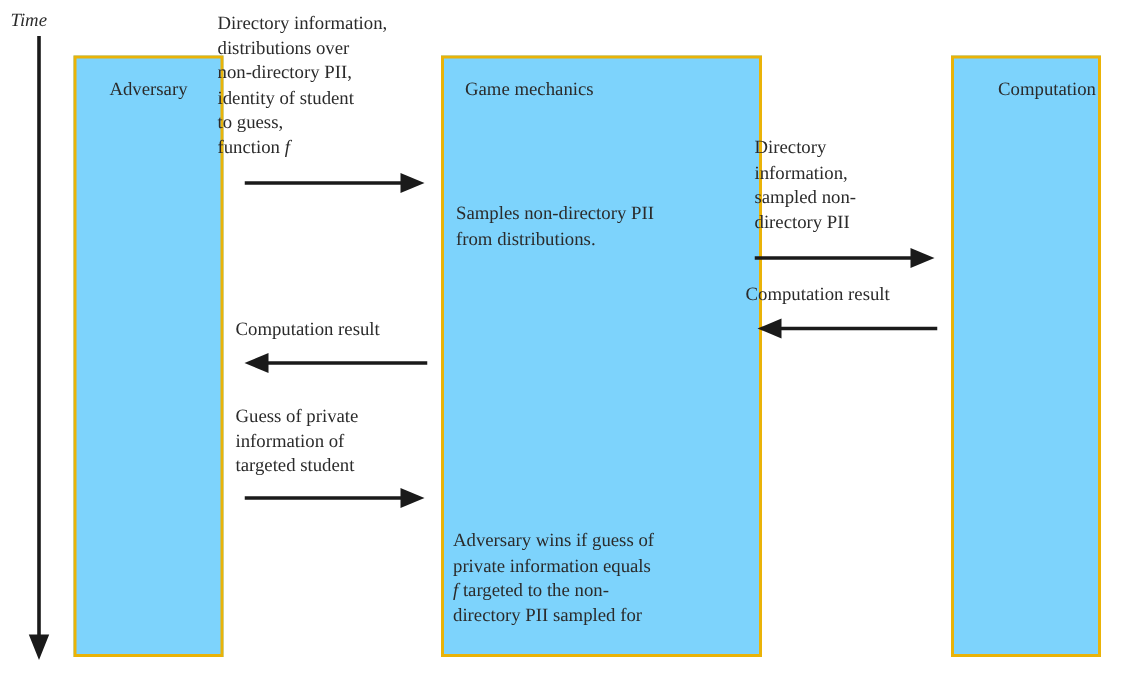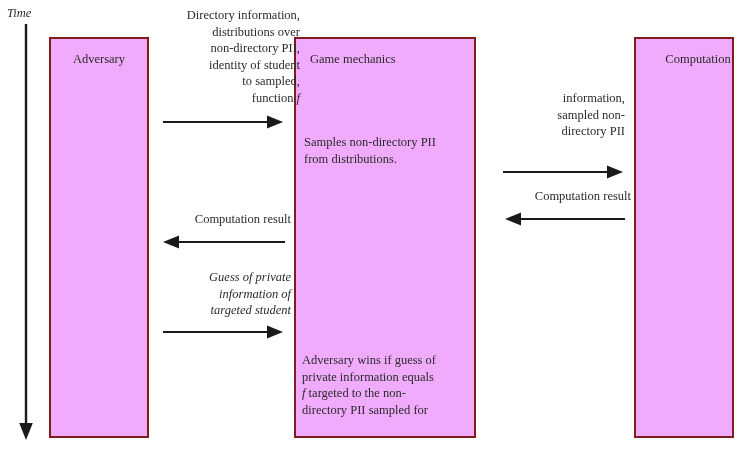--- a/index.html
+++ b/index.html
@@ -13,22 +13,22 @@
     height: 461px;
     background: #ffffff;
     font-family: "Liberation Serif", "DejaVu Serif", serif;
     color: #1a1a1a;
     overflow: hidden;
   }
 
   
   .lifeline-box {
     position: absolute;
-    border: 2px solid #7f1d1d;
-    background: #f0abfc;
+    border: 2px solid #eab308;
+    background: #7dd3fc;
     box-sizing: border-box;
   }
   .lifeline-title {
     position: absolute;
     left: 0;
     right: 0;
     text-align: center;
     font-size: 12.5px;
     line-height: 1.25;
     color: #2b2b2b;
@@ -50,21 +50,21 @@
     white-space: nowrap;
     font-style: italic;
   }
   .time-axis {
     position: absolute;
   }
 
   
   .msg-label {
     position: absolute;
-    text-align: right;
+    text-align: left;
     font-size: 12.5px;
     line-height: 1.32;
     color: #2b2b2b;
   }
   .msg-arrow {
     position: absolute;
   }
   .italic-f {
     font-style: italic;
     font-family: "Liberation Serif", "DejaVu Serif", serif;
@@ -79,21 +79,21 @@
 
   <svg class="time-axis" style="left:14px; top:24px;" width="26" height="420" viewBox="0 0 26 420">
     <line x1="12" y1="0" x2="12" y2="402" stroke="#1a1a1a" stroke-width="2.4"></line>
     <polygon points="12,416 5.2,399 18.8,399" fill="#1a1a1a"></polygon>
   </svg>
 
   <div class="lifeline-box" style="left:49px; top:37px; width:100px; height:401px;">
     <div class="lifeline-title" style="top:13px;">Adversary</div>
   </div>
 
-  <div class="lifeline-box" style="left:294px; top:37px; width:182px; height:401px;padding-left:25px;">
+  <div class="lifeline-box" style="left:294px; top:37px; width:214px; height:401px;padding-left:25px;">
     <div style="position:absolute; left:14px; top:13px; font-size:12.5px; color:#2b2b2b;">Game mechanics</div>
 
     <div class="box-body-text" style="left:8px; top:95px; width:181px;">
       <div>Samples non-directory PII</div>
       <div>from distributions.</div>
     </div>
 
     <div class="box-body-text" style="left:6px; top:303px; width:185px;margin-top:10px;">
       <div>Adversary wins if guess of</div>
       <div>private information equals</div>
@@ -104,30 +104,31 @@
 
   <div class="lifeline-box" style="left:634px; top:37px; width:100px; height:401px;">
     <div class="lifeline-title" style="top:13px;padding-left:28px;">Computation</div>
   </div>
 
   <div class="msg-label" style="left:145px; top:7px; width:155px;">
     <div>Directory information,</div>
     <div>distributions over</div>
     <div>non-directory PII,</div>
     <div>identity of student</div>
-    <div>to sampled,</div>
+    <div>to guess,</div>
     <div><span>function </span><span class="italic-f">f</span></div>
   </div>
 
   <svg class="msg-arrow" style="left:163px; top:113px;" width="122" height="18" viewBox="0 0 122 18">
     <line x1="0" y1="9" x2="108" y2="9" stroke="#1a1a1a" stroke-width="2.2"></line>
     <polygon points="120,9 104,2.4 104,15.6" fill="#1a1a1a"></polygon>
   </svg>
 
   <div class="msg-label" style="left:503px; top:90px; width:122px;">
+    <div>Directory</div>
     <div>information,</div>
     <div>sampled non-</div>
     <div>directory PII</div>
   </div>
 
   <svg class="msg-arrow" style="left:503px; top:163px;" width="122" height="18" viewBox="0 0 122 18">
     <line x1="0" y1="9" x2="108" y2="9" stroke="#1a1a1a" stroke-width="2.2"></line>
     <polygon points="120,9 104,2.4 104,15.6" fill="#1a1a1a"></polygon>
   </svg>
 
@@ -142,21 +143,21 @@
 
   <div class="msg-label" style="left:157px; top:211px; width:134px;">
     <div>Computation result</div>
   </div>
 
   <svg class="msg-arrow" style="left:161px; top:233px;" width="124" height="18" viewBox="0 0 124 18">
     <line x1="14" y1="9" x2="124" y2="9" stroke="#1a1a1a" stroke-width="2.2"></line>
     <polygon points="2,9 18,2.4 18,15.6" fill="#1a1a1a"></polygon>
   </svg>
 
-  <div class="msg-label" style="left:157px; top:269px; width:134px;font-style:italic;">
+  <div class="msg-label" style="left:157px; top:269px; width:134px;">
     <div>Guess of private</div>
     <div>information of</div>
     <div>targeted student</div>
   </div>
 
   <svg class="msg-arrow" style="left:163px; top:323px;" width="122" height="18" viewBox="0 0 122 18">
     <line x1="0" y1="9" x2="108" y2="9" stroke="#1a1a1a" stroke-width="2.2"></line>
     <polygon points="120,9 104,2.4 104,15.6" fill="#1a1a1a"></polygon>
   </svg>
 

